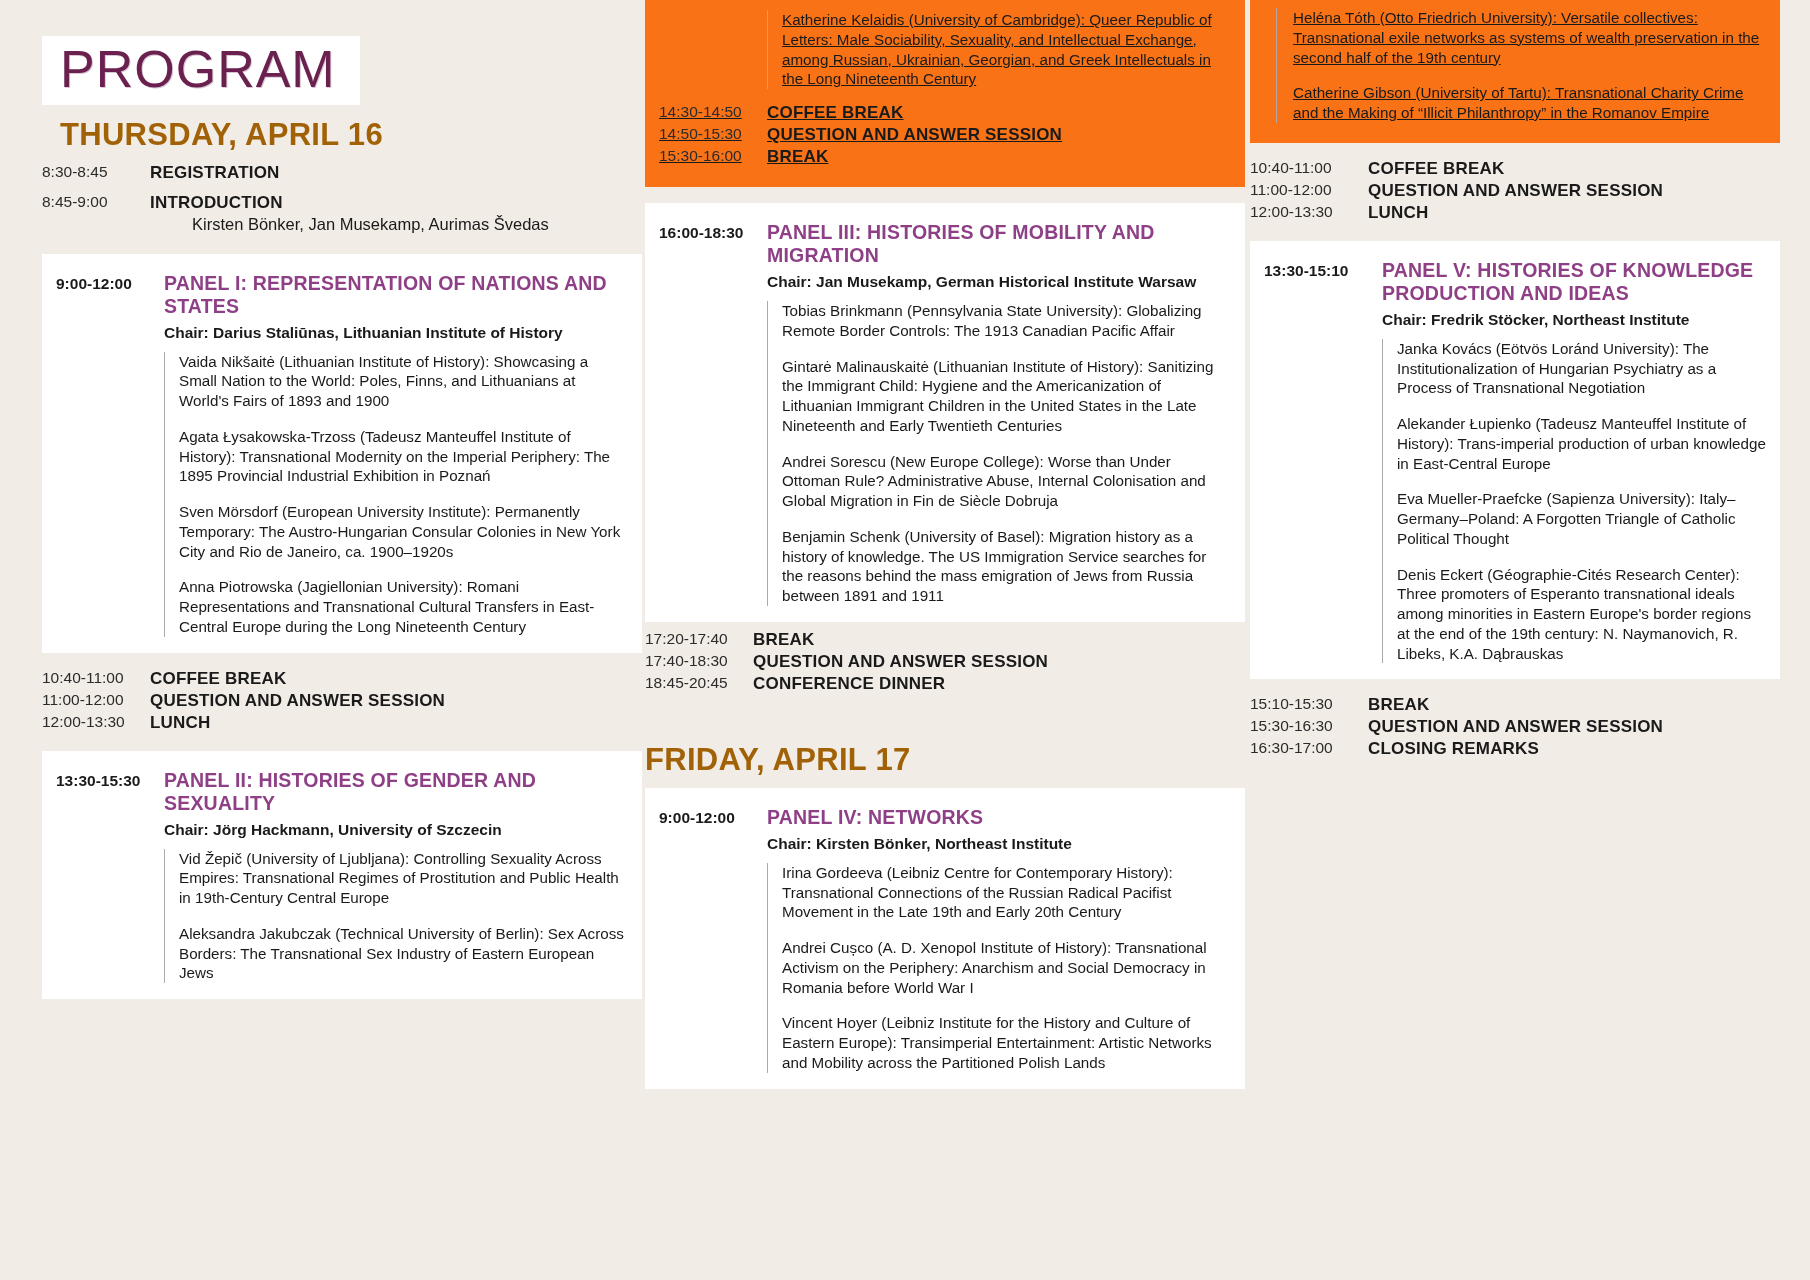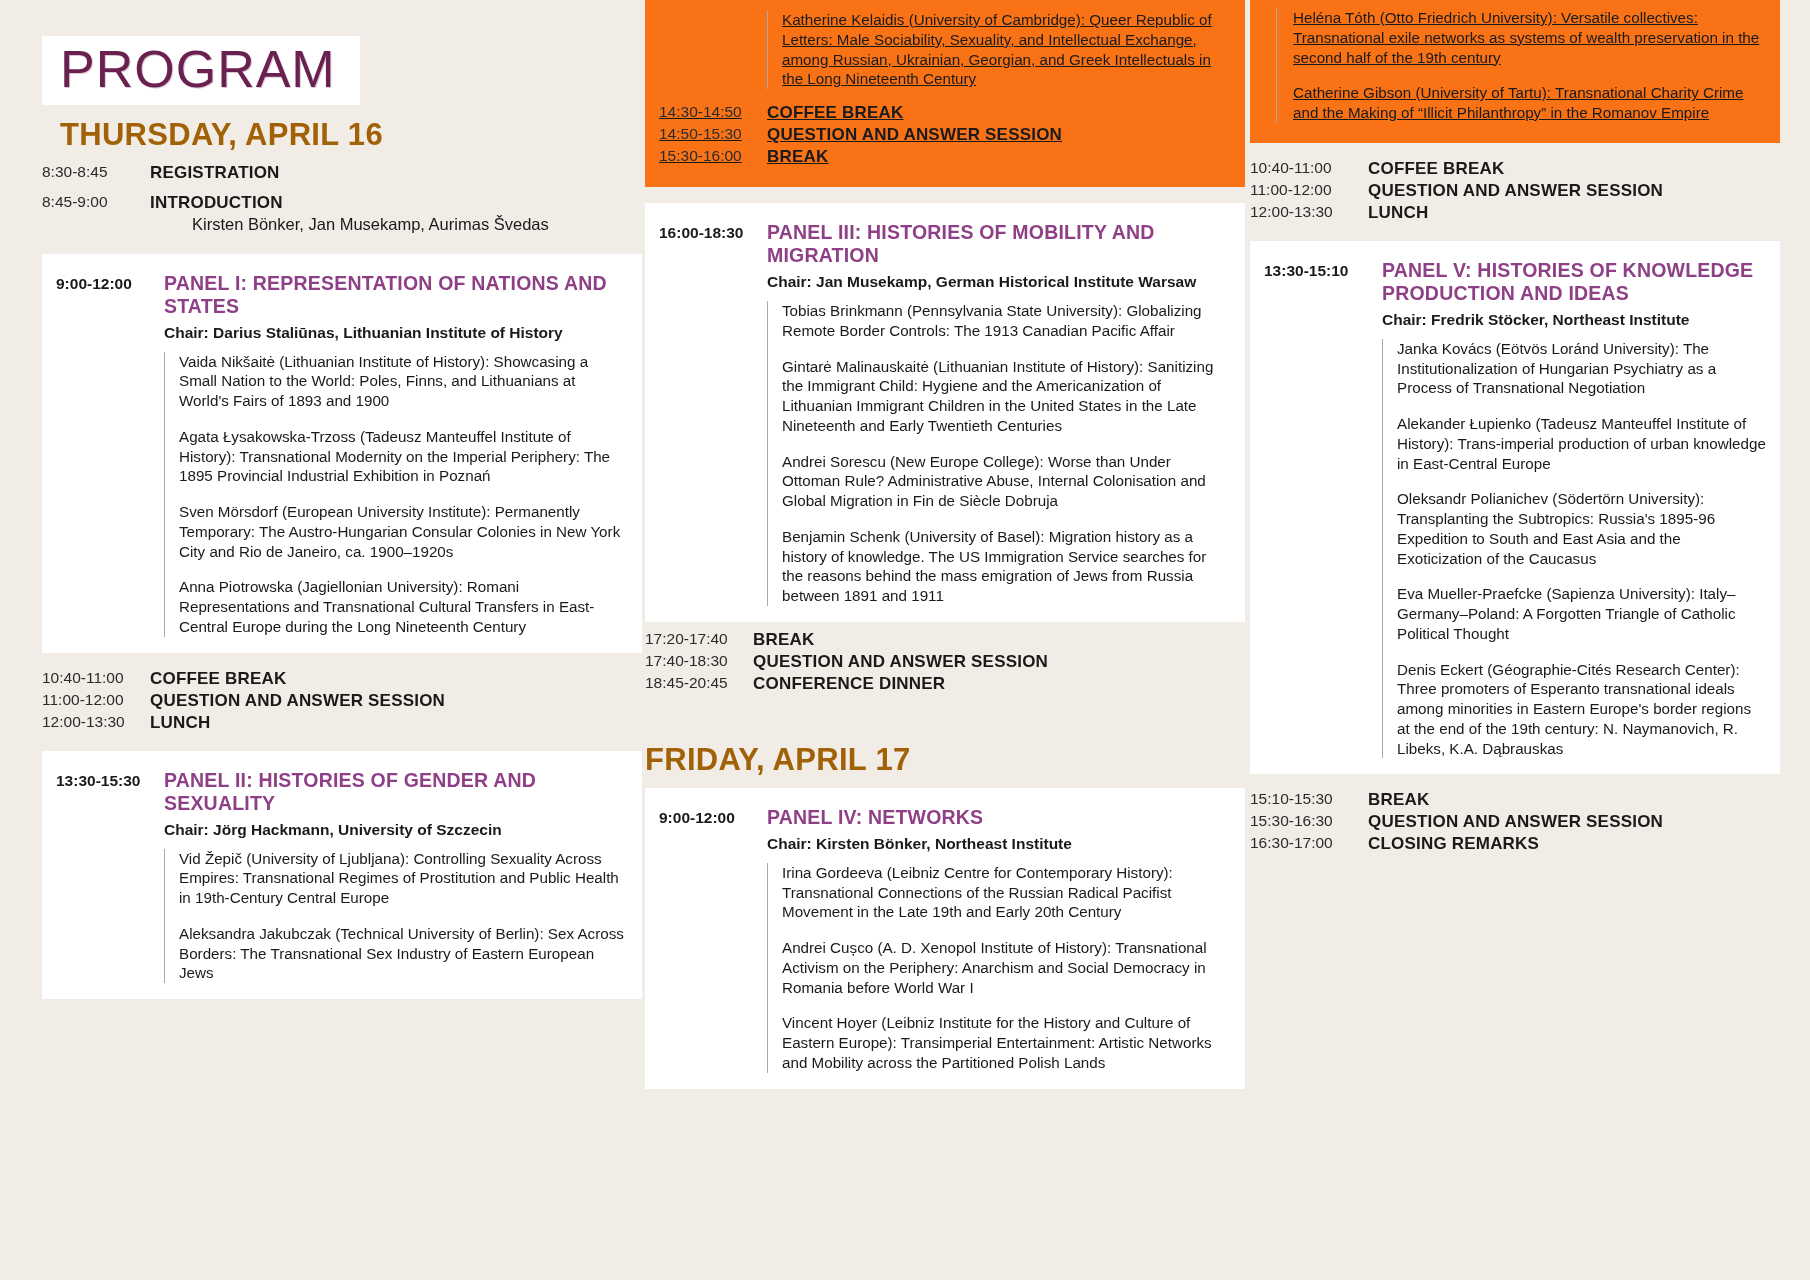--- a/index.html
+++ b/index.html
@@ -335,21 +335,20 @@
 
     <div class="panel-box">
       <div class="panel-head c3-panel-head">
         <span class="time">13:30-15:10</span>
         <span class="title">PANEL V: HISTORIES OF KNOWLEDGE PRODUCTION AND IDEAS</span>
       </div>
       <div class="chair c3-chair">Chair: Fredrik Stöcker, Northeast Institute</div>
       <div class="talks c3-talks-in">
         <div class="talk">Janka Kovács (Eötvös Loránd University): The Institutionalization of Hungarian Psychiatry as a Process of Transnational Negotiation</div>
         <div class="talk">Alekander Łupienko (Tadeusz Manteuffel Institute of History): Trans-imperial production of urban knowledge in East-Central Europe</div>
-        <div class="talk">Oleksandr Polianichev (Södertörn University): Transplanting the Subtropics: Russia's 1895-96 Expedition to South and East Asia and the Exoticization of the Caucasus</div>
         <div class="talk">Eva Mueller-Praefcke (Sapienza University): Italy–Germany–Poland: A Forgotten Triangle of Catholic Political Thought</div>
         <div class="talk">Denis Eckert (Géographie-Cités Research Center): Three promoters of Esperanto transnational ideals among minorities in Eastern Europe's border regions at the end of the 19th century: N. Naymanovich, R. Libeks, K.A. Dąbrauskas</div>
       </div>
     </div>
 
     <div class="block-gap"></div>
 
     <div class="c3-times">
       <div class="trow">
         <span class="time">15:10-15:30</span>

